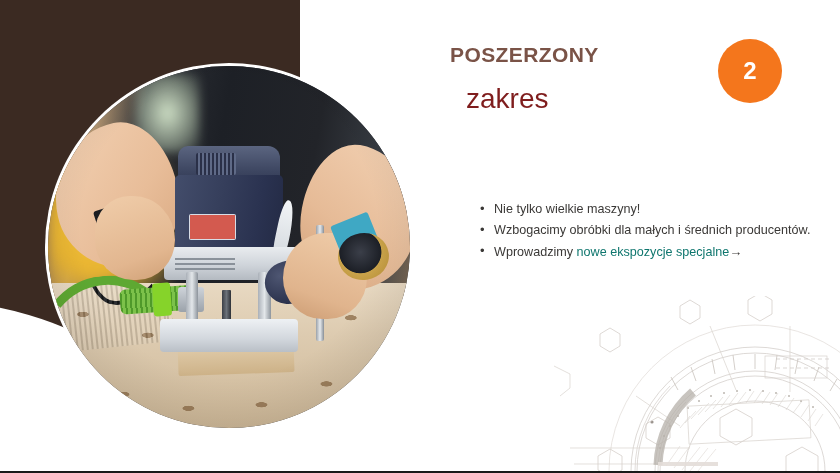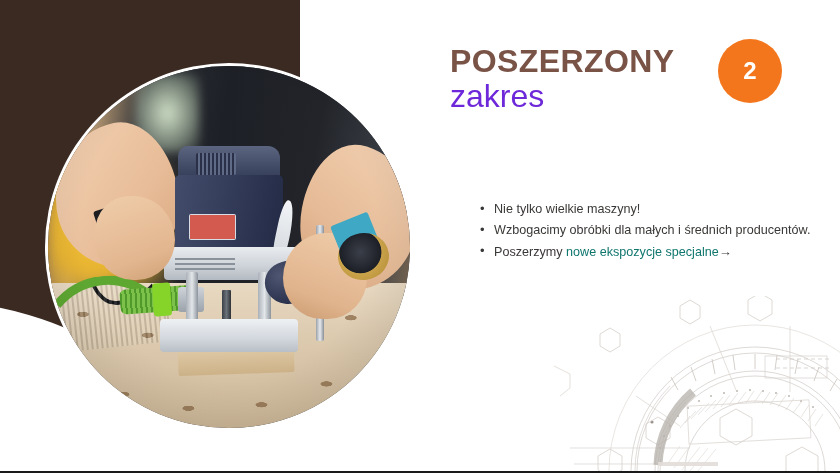--- a/index.html
+++ b/index.html
@@ -273,33 +273,33 @@
     width: 390px;
     height: 473px;
   }
   .title-block {
     position: absolute;
     left: 0;
     top: 44px;
     width: 380px;
   }
   .title-1 {
-    font-size: 32px;
+    font-size: 21px;
     font-weight: bold;
     color: #7A5347;
     letter-spacing: .4px;
     line-height: 1.08;
     margin: 0;
   }
   .title-2, .title-3 {
-    font-size: 32px;
+    font-size: 28px;
     font-weight: normal;
-    color: #6d28d9;
+    color: #7f1d1d;
     line-height: 1.12;
-    margin: 0;
+    margin: 16px;
   }
   .badge {
     position: absolute;
     left: 268px;
     top: -5px;
     width: 64px;
     height: 64px;
     border-radius: 50%;
     background: #F4761C;
     color: #ffffff;
@@ -402,21 +402,21 @@
       <div class="title-1">POSZERZONY</div>
       <div class="title-2">zakres</div>
       <div class="badge">
         <span>2</span>
       </div>
     </div>
 
     <ul class="bullets">
       <li class="nojust"><span>Nie tylko wielkie maszyny!</span></li>
       <li><span>Wzbogacimy obróbki dla małych i średnich producentów.</span></li>
-      <li class="nojust"><span>Poszerzymy </span><span class="link-orange">nowe ekspozycje specjalne</span><span class="arrow-glyph">→</span></li>
+      <li class="nojust"><span>Wprowadzimy </span><span class="link-orange">nowe ekspozycje specjalne</span><span class="arrow-glyph">→</span></li>
     </ul>
   </div>
 
   <svg class="blueprint" viewBox="0 0 300 175">
     <g fill="none" stroke="#cfc9c4" stroke-width="0.7">
       <circle cx="215" cy="175" r="95"></circle>
       <circle cx="215" cy="175" r="100"></circle>
       <circle cx="215" cy="175" r="118"></circle>
       <circle cx="215" cy="175" r="124"></circle>
       <circle cx="215" cy="175" r="70"></circle>

